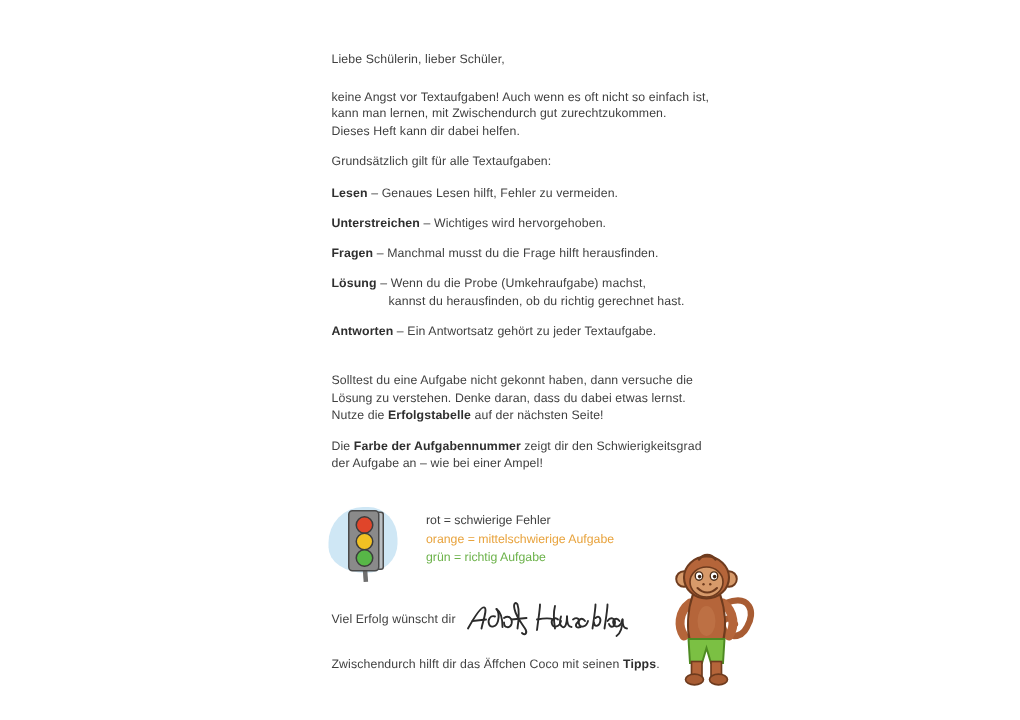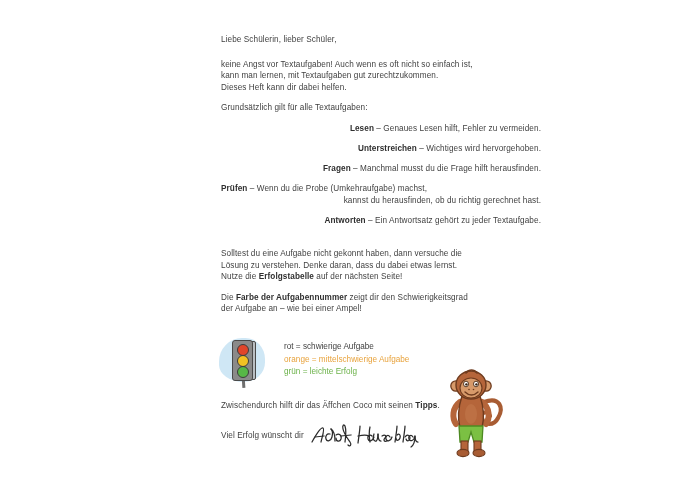--- a/index.html
+++ b/index.html
@@ -37,21 +37,20 @@
   .para {
     margin-bottom: 9px;
   }
   .gap-lg { height: 13px; }
   b, .b {
     font-weight: bold;
     color: #2f2f2f;
   }
   .list-item {
     margin-bottom: 8.5px;
-    text-align: right;
   }
   .indent-sub {
     padding-left: 38px;
   }
 
   
   .traffic-wrap {
     position: absolute;
     left: 199px;
     top: 332px;
@@ -152,41 +151,41 @@
 <div class="page">
 
   <div class="content">
 
     <div class="ln">Liebe Schülerin, lieber Schüler,</div>
 
     <div class="gap-lg"></div>
 
     <div class="para">
       <div class="ln">keine Angst vor Textaufgaben! Auch wenn es oft nicht so einfach ist,</div>
-      <div class="ln">kann man lernen, mit Textaufgaben gut zurechtzukommen.</div>
+      <div class="ln">kann man lernen, mit Zwischendurch gut zurechtzukommen.</div>
       <div class="ln">Dieses Heft kann dir dabei helfen.</div>
     </div>
 
     <div class="ln para">Grundsätzlich gilt für alle Textaufgaben:</div>
 
     <div class="ln list-item">
       <span class="b">Lesen</span><span> – </span><span>Genaues Lesen hilft, Fehler zu vermeiden.</span>
     </div>
 
     <div class="ln list-item">
       <span class="b">Unterstreichen</span><span> – </span><span>Wichtiges wird hervorgehoben.</span>
     </div>
 
     <div class="ln list-item">
       <span class="b">Fragen</span><span> – </span><span>Manchmal musst du die Frage hilft herausfinden.</span>
     </div>
 
 
     <div class="ln">
-      <span class="b">Prüfen</span><span> – </span><span>Wenn du die Probe (Umkehraufgabe) machst,</span>
+      <span class="b">Lösung</span><span> – </span><span>Wenn du die Probe (Umkehraufgabe) machst,</span>
     </div>
     <div class="ln list-item indent-sub">kannst du herausfinden, ob du richtig gerechnet hast.</div>
 
     <div class="ln list-item">
       <span class="b">Antworten</span><span> – </span><span>Ein Antwortsatz gehört zu jeder Textaufgabe.</span>
     </div>
 
     <div class="gap-lg"></div>
 
 
@@ -212,23 +211,23 @@
     <div class="tl-pole"></div>
     <div class="tl-side"></div>
     <div class="tl-box">
       <div class="lamp red"></div>
       <div class="lamp orange"></div>
       <div class="lamp green"></div>
     </div>
   </div>
 
   <div class="legend">
-    <div class="lrow c-rot">rot = schwierige Aufgabe</div>
+    <div class="lrow c-rot">rot = schwierige Fehler</div>
     <div class="lrow c-orange">orange = mittelschwierige Aufgabe</div>
-    <div class="lrow c-gruen">grün = leichte Erfolg</div>
+    <div class="lrow c-gruen">grün = richtig Aufgabe</div>
   </div>
 
   <div class="monkey">
     <svg class="m-svg" width="64" height="92" viewBox="0 0 64 92" xmlns="http://www.w3.org/2000/svg">
 
       <path d="M40 34 C 56 28, 60 40, 54 50 C 50 58, 40 58, 38 50 C 36 44, 44 42, 46 48" fill="none" stroke="#a85c33" stroke-width="4.2" stroke-linecap="round"></path>
 
       <path d="M16 34 C 8 40, 8 50, 12 56" fill="none" stroke="#b5653a" stroke-width="6" stroke-linecap="round"></path>
 
       <path d="M38 34 C 46 40, 46 50, 42 56" fill="none" stroke="#b5653a" stroke-width="6" stroke-linecap="round"></path>
@@ -260,23 +259,20 @@
       <circle cx="32.4" cy="16.4" r="1.2" fill="#3a2312"></circle>
 
       <circle cx="25" cy="21.5" r="0.8" fill="#6e3b1e"></circle>
       <circle cx="29.5" cy="21.5" r="0.8" fill="#6e3b1e"></circle>
 
       <path d="M21 24 C 25 28, 30 28, 34 24" fill="none" stroke="#6e3b1e" stroke-width="1.4" stroke-linecap="round"></path>
     </svg>
   </div>
 
   <div class="footer">
-    <div class="ln">
-      <span>Zwischendurch hilft dir das Äffchen Coco mit seinen </span><span class="b">Tipps</span><span>.</span>
-    </div>
     <div class="ln sig-line">
       <span>Viel Erfolg wünscht dir</span>
       <span title="Adolf Hauschka">
         <svg class="sig-svg" width="112" height="26" viewBox="0 0 112 26" xmlns="http://www.w3.org/2000/svg">
           <g fill="none" stroke="#2b2b2b" stroke-width="1.25" stroke-linecap="round" stroke-linejoin="round">
             <path d="M2 19 C 7 10, 11 4, 13 5 C 15 6, 12 14, 11 19"></path>
             <path d="M5 14 L 14 13"></path>
             <path d="M20 11 C 17 10, 15 13, 16 16 C 17 19, 21 18, 22 14 C 23 10, 22 7, 21 6"></path>
             <path d="M21 6 C 24 8, 25 13, 25 18"></path>
             <path d="M26 12 C 29 10, 32 12, 31 16 C 30 19, 26 19, 26 15"></path>
@@ -293,15 +289,18 @@
             <path d="M85 19 C 86 12, 87 6, 87 3"></path>
             <path d="M87 12 C 89 10, 91 12, 90 15 C 89 18, 86 18, 86 15"></path>
             <path d="M93 19 C 94 12, 95 6, 95 3"></path>
             <path d="M95 14 C 97 11, 100 12, 100 15 C 100 18, 97 19, 96 16"></path>
             <path d="M103 14 C 101 11, 98 13, 99 16 C 100 19, 104 18, 105 13 C 105 17, 106 19, 108 19"></path>
             <path d="M105 13 C 105 18, 104 22, 101 24"></path>
           </g>
         </svg>
       </span>
     </div>
+    <div class="ln">
+      <span>Zwischendurch hilft dir das Äffchen Coco mit seinen </span><span class="b">Tipps</span><span>.</span>
+    </div>
   </div>
 
 </div>
 
 </body></html>

